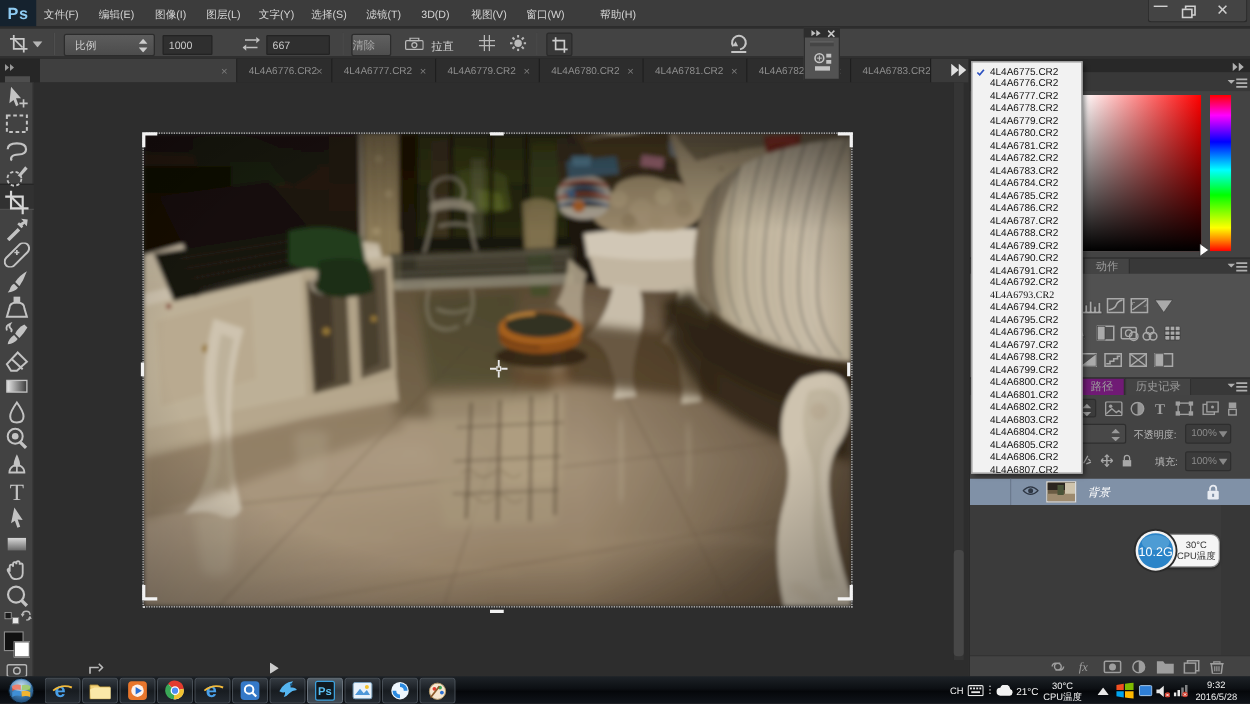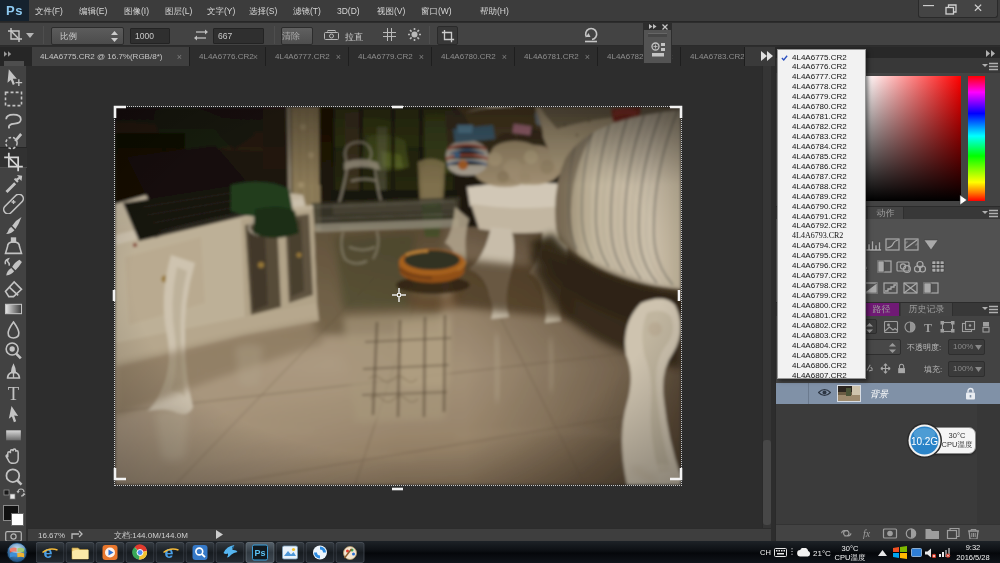--- a/index.html
+++ b/index.html
@@ -154,21 +154,20 @@
     </svg>
 
   <div id="tabbar" class="abs"></div>
   <svg class="abs" style="left:4px; top:51px;" width="8" height="6" viewBox="0 0 10 7">
       <g fill="#9a9a9a">
         <path d="M0 0 L4 3.5 L0 7 Z"></path>
         <path d="M5 0 L9 3.5 L5 7 Z"></path>
       </g>
     </svg>
   <div class="tab active" style="left:32px; width:158px;">
-      <span class="tx" style="left:8px;">4L4A6775.CR2 @ 16.7%(RGB/8*)</span>
       <span class="cl">×</span>
     </div>
   <div class="tab" style="left:190px; width:76px;">
       <span class="tx">4L4A6776.CR2</span>
       <span class="cl">×</span>
     </div>
   <div class="tab" style="left:266px; width:83px;">
       <span class="tx">4L4A6777.CR2</span>
       <span class="cl">×</span>
     </div>
@@ -642,24 +641,20 @@
   <svg class="handle" style="left:676px; top:289px;">
       <path d="M3 1 V12"></path>
     </svg>
   <svg class="abs" style="left:391px; top:287px;" width="16" height="16" viewBox="0 0 16 16">
       <g stroke="#e8e8e8" stroke-width="1.5">
         <path d="M8 1 V6 M8 10 V15 M1 8 H6 M10 8 H15"></path>
       </g>
       <rect x="6.5" y="6.5" width="3" height="3" fill="none" stroke="#e8e8e8" stroke-width="1"></rect>
     </svg>
 
-  <div id="statusbar" class="abs">
-      <span style="position:absolute;left:10px;">16.67%</span>
-      <span style="position:absolute;left:86px;">文档:144.0M/144.0M</span>
-    </div>
   <svg class="abs" style="left:71px; top:530px;" width="12" height="10" viewBox="0 0 12 10">
       <path d="M1 9 V4 H8 M8 1 L11 4 L8 7" stroke="#bbbbbb" fill="none" stroke-width="1.3"></path>
     </svg>
   <svg class="abs" style="left:216px; top:530px;" width="7" height="9">
       <path d="M0 0 L7 4.5 L0 9 Z" fill="#cccccc"></path>
     </svg>
 
   <div id="dock" class="abs"></div>
   <div id="dockhead" class="abs"></div>
   <svg class="abs" style="left:986px; top:50px;" width="10" height="7" viewBox="0 0 10 7">

